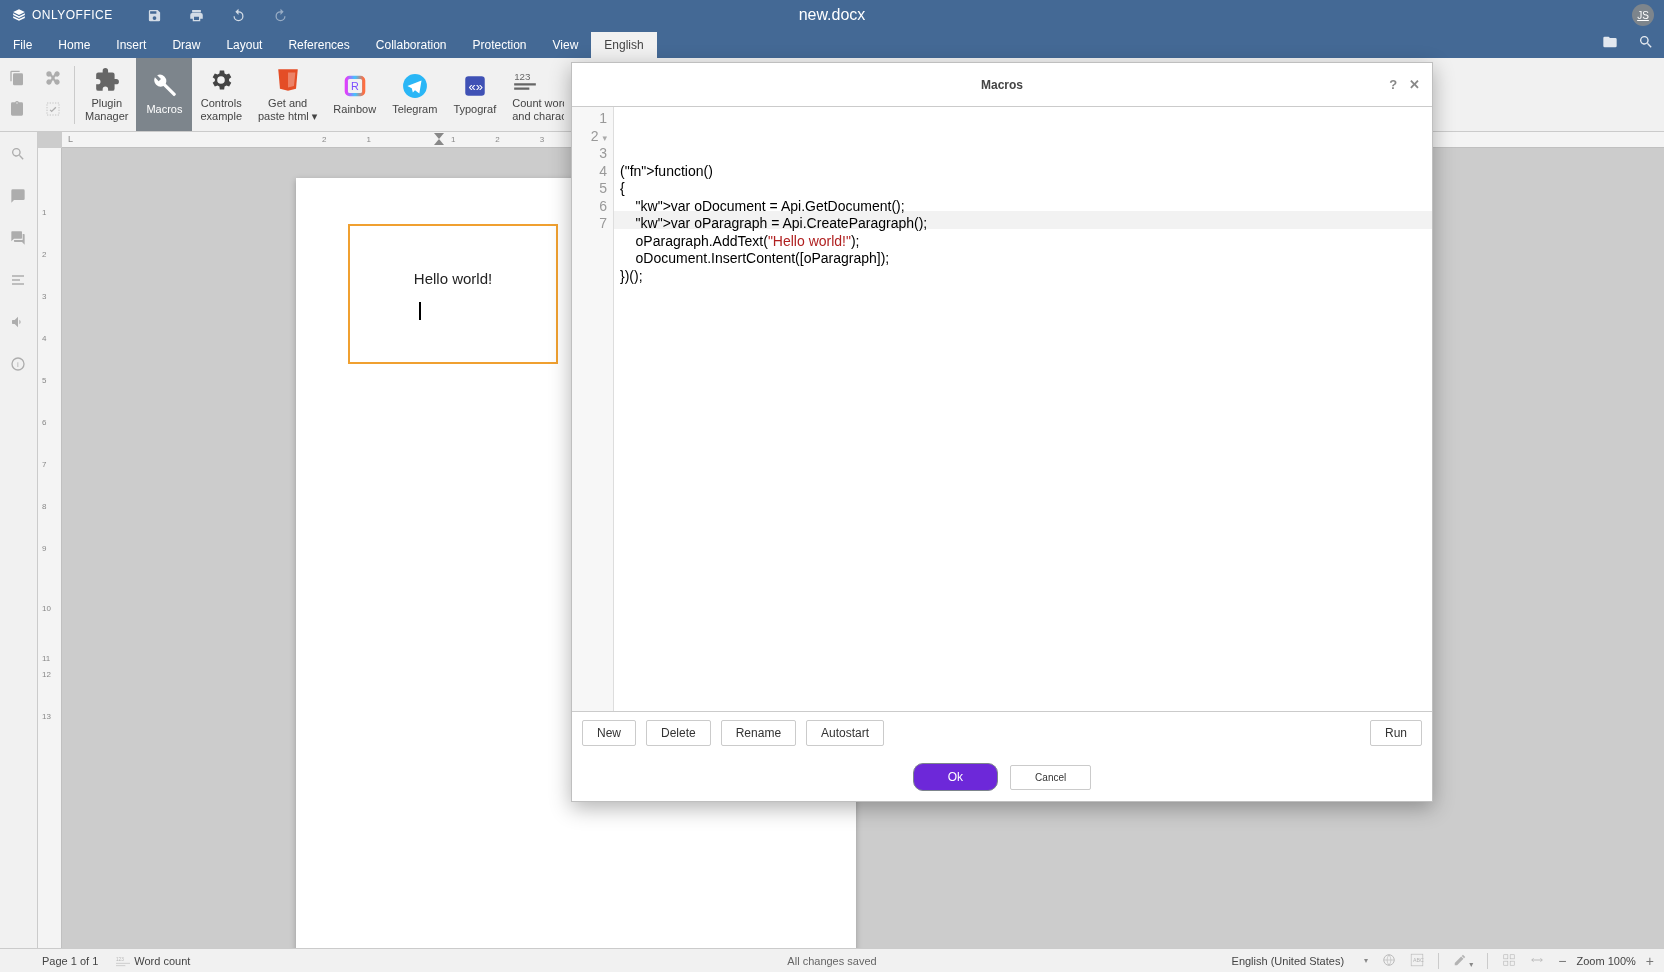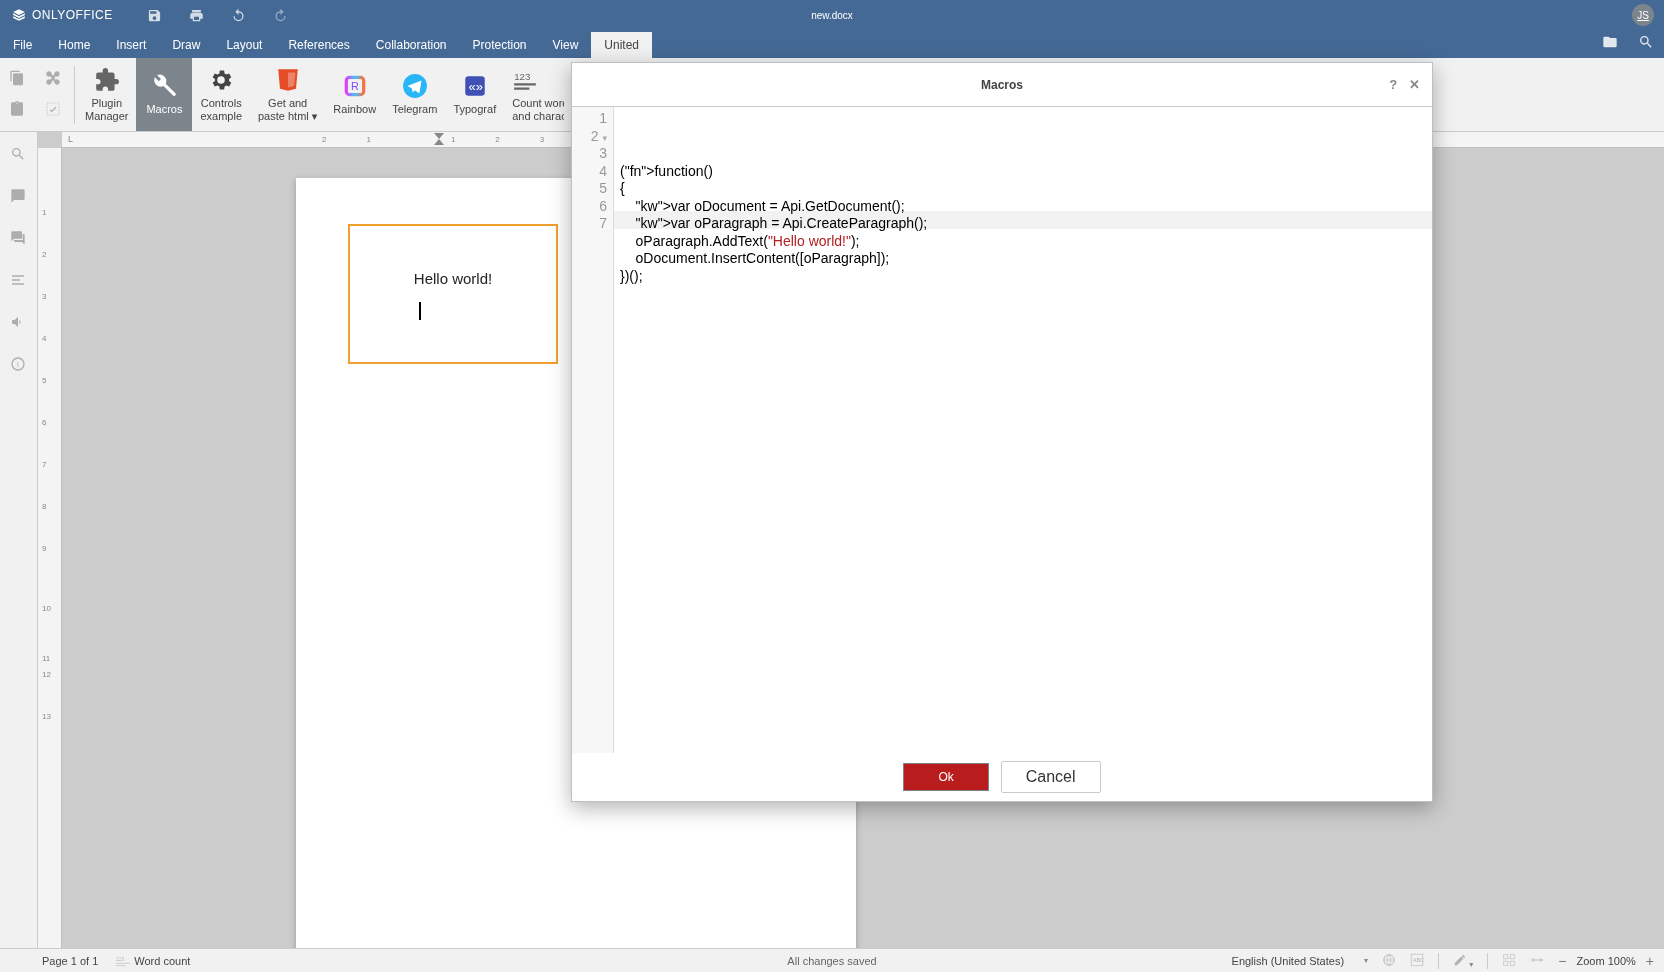--- a/index.html
+++ b/index.html
@@ -4,21 +4,21 @@
 <style>
 * { margin: 0; padding: 0; box-sizing: border-box; font-family: -apple-system, BlinkMacSystemFont, "Segoe UI", Arial, sans-serif; }
 body { width: 1664px; height: 972px; overflow: hidden; background: #fff; }
 
 
 .titlebar { height: 30px; background: #446995; display: flex; align-items: center; color: #fff; font-size: 12px; position: relative; }
 .titlebar-left { display: flex; align-items: center; padding-left: 12px; gap: 14px; }
 .titlebar-logo { font-weight: 500; letter-spacing: 0.5px; display: flex; align-items: center; gap: 6px; }
 .titlebar-icons { display: flex; gap: 26px; margin-left: 20px; opacity: 0.9; }
 .titlebar-icon { width: 16px; height: 16px; display: flex; align-items: center; justify-content: center; }
-.titlebar-title { position: absolute; left: 50%; transform: translateX(-50%); font-size: 10px; }
+.titlebar-title { position: absolute; left: 50%; transform: translateX(-50%); font-size: 16px; }
 .titlebar-right { position: absolute; right: 10px; display: flex; align-items: center; text-decoration: underline; }
 .user-badge { width: 22px; height: 22px; border-radius: 50%; background: #7d858c; color: #fff; font-size: 10px; display: flex; align-items: center; justify-content: center; }
 
 
 .maintabs { height: 28px; background: #446995; display: flex; align-items: flex-end; color: #fff; padding-left: 0; position: relative; text-align: right; }
 .maintab { padding: 6px 13px; font-size: 12px; cursor: pointer; }
 .maintab.active { background: #f1f1f1; color: #444; }
 .maintabs-right { position: absolute; right: 10px; display: flex; gap: 20px; align-items: center; padding-bottom: 4px; opacity: 0.85; }
 
 
@@ -70,22 +70,22 @@
 .gutter { width: 42px; background: #f7f7f7; border-right: 1px solid #ddd; text-align: right; padding: 3px 6px 0 0; color: #999; line-height: 1.25; }
 .gutter-line { height: 17.5px; }
 .gutter-fold { font-size:9px; color:#aaa; }
 .code-text { flex: 1; padding: 3px 4px 0 6px; line-height: 1.25; white-space: pre; color: #000; position: relative; }
 .code-text .str { color: #b02020; }
 .code-line-active { position:absolute; left:0; right:0; top: 104px; height:18px; background:#f2f2f2; z-index:0;}
 .code-content { position: relative; z-index:1;}
 .macros-buttons { height: 42px; border-top: 1px solid #cbcbcb; display: flex; align-items: center; padding: 0 10px; gap: 10px; }
 .btn { border: 1px solid #cbcbcb; background: #fff; padding: 5px 14px; font-size: 12px; border-radius: 2px; cursor: pointer; color:#333; }
 .macros-okbar { height: 48px; display: flex; align-items: center; justify-content: center; gap: 12px; }
-.btn-primary { background: #b91c1c; color: #fff; border: 1px solid #7d858c; padding: 6px 34px; font-size: 12px; border-radius: 0; cursor: pointer; }
-.btn-secondary { background: #fff; border: 1px solid #cbcbcb; padding: 6px 24px; font-size: 16px; border-radius: 2px; cursor: pointer; color:#333;}
+.btn-primary { background: #6d28d9; color: #fff; border: 1px solid #7d858c; padding: 6px 34px; font-size: 12px; border-radius: 10px; cursor: pointer; }
+.btn-secondary { background: #fff; border: 1px solid #cbcbcb; padding: 6px 24px; font-size: 10px; border-radius: 2px; cursor: pointer; color:#333;}
 .spacer { flex: 1; }
 </style>
 </head>
 <body>
 
 <div class="titlebar">
   <div class="titlebar-left">
     <div class="titlebar-logo">
       <svg width="14" height="14" viewBox="0 0 24 24">
           <path fill="#fff" d="M12 2L2 7l10 5 10-5-10-5zm0 12L2 9v3l10 5 10-5V9l-10 5zm0 5L2 14v3l10 5 10-5v-3l-10 5z"></path>
@@ -124,21 +124,21 @@
 <div class="maintabs">
   <div class="maintab">File</div>
   <div class="maintab">Home</div>
   <div class="maintab">Insert</div>
   <div class="maintab">Draw</div>
   <div class="maintab">Layout</div>
   <div class="maintab">References</div>
   <div class="maintab">Collaboration</div>
   <div class="maintab">Protection</div>
   <div class="maintab">View</div>
-  <div class="maintab active">United</div>
+  <div class="maintab active">English</div>
   <div class="maintabs-right">
     <span><svg width="16" height="16" viewBox="0 0 24 24">
           <path fill="#fff" d="M20 6h-8l-2-2H4a2 2 0 0 0-2 2v12a2 2 0 0 0 2 2h16a2 2 0 0 0 2-2V8a2 2 0 0 0-2-2z"></path>
         </svg></span>
     <span><svg width="16" height="16" viewBox="0 0 24 24">
           <path fill="#fff" d="M15.5 14h-.79l-.28-.27a6.5 6.5 0 1 0-.7.7l.27.28v.79l5 5 1.5-1.5-5-5zm-6 0a4.5 4.5 0 1 1 0-9 4.5 4.5 0 0 1 0 9z"></path>
         </svg></span>
   </div>
 </div>
 
@@ -353,17 +353,25 @@
           <div class="gutter-line">5</div>
           <div class="gutter-line">6</div>
           <div class="gutter-line">7</div>
         </div>
       <div class="code-text">
         <div class="code-line-active"></div>
         <div class="code-content" id="code"><div>(<span class="&lt;span">"fn"</span>&gt;function()</div><div>{</div><div>    <span class="&lt;span">"kw"</span>&gt;var oDocument = Api.GetDocument();</div><div>    <span class="&lt;span">"kw"</span>&gt;var oParagraph = Api.CreateParagraph();</div><div>    oParagraph.AddText(<span class="str">"Hello world!"</span>);</div><div>    oDocument.InsertContent([oParagraph]);</div><div>})();</div></div>
       </div>
     </div>
   </div>
+  <div class="macros-buttons">
+    <button class="btn">New</button>
+    <button class="btn">Delete</button>
+    <button class="btn">Rename</button>
+    <button class="btn">Autostart</button>
+    <div class="spacer"></div>
+    <button class="btn">Run</button>
+  </div>
   <div class="macros-okbar">
     <button class="btn-primary">Ok</button>
     <button class="btn-secondary">Cancel</button>
   </div>
 </div>
 
 </body></html>

